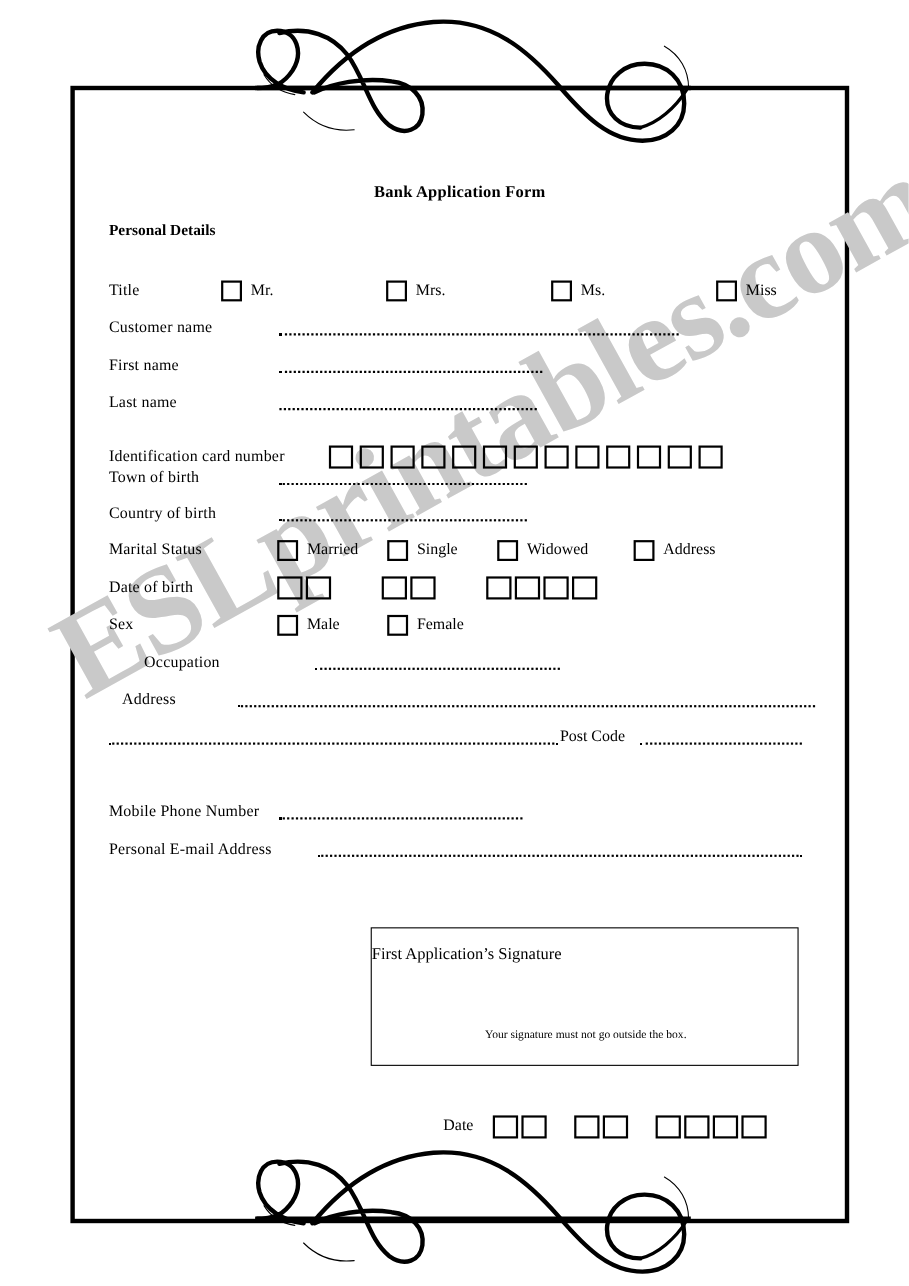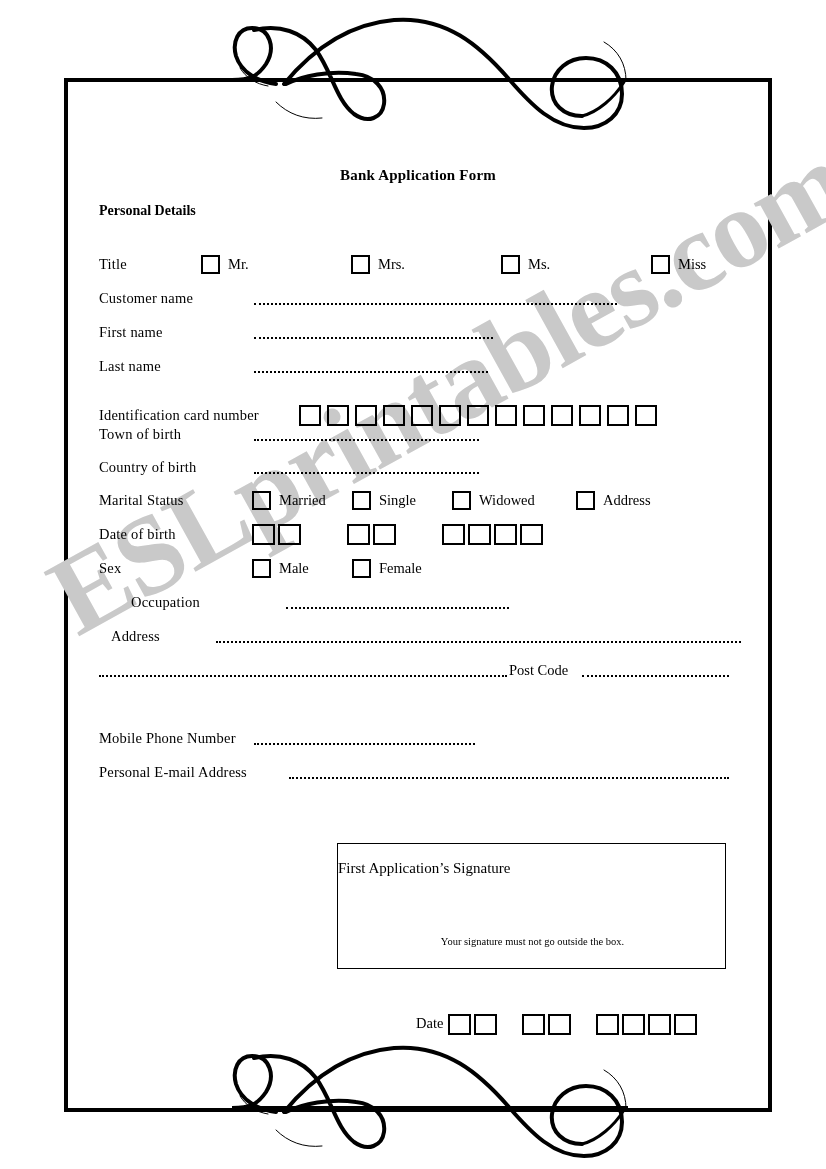--- a/index.html
+++ b/index.html
@@ -174,21 +174,21 @@
     top: 92px;
     width: 389px;
     text-align: center;
     font-size: 10.5px;
   }
 
   
   #date-row { position: absolute; left: 399px; top: 1012px; height: 26px; }
   #date-row .date-label {
     position: absolute;
-    left: 17px;
+    left: 4px;
     top: 3px;
     font-size: 14.5px;
     font-family: Liberation Serif, serif;
   }
   #date-row .datebox { width: 23px; height: 21px; top: 2px; }
 </style>
 </head>
 <body>
 
 <div id="page">

